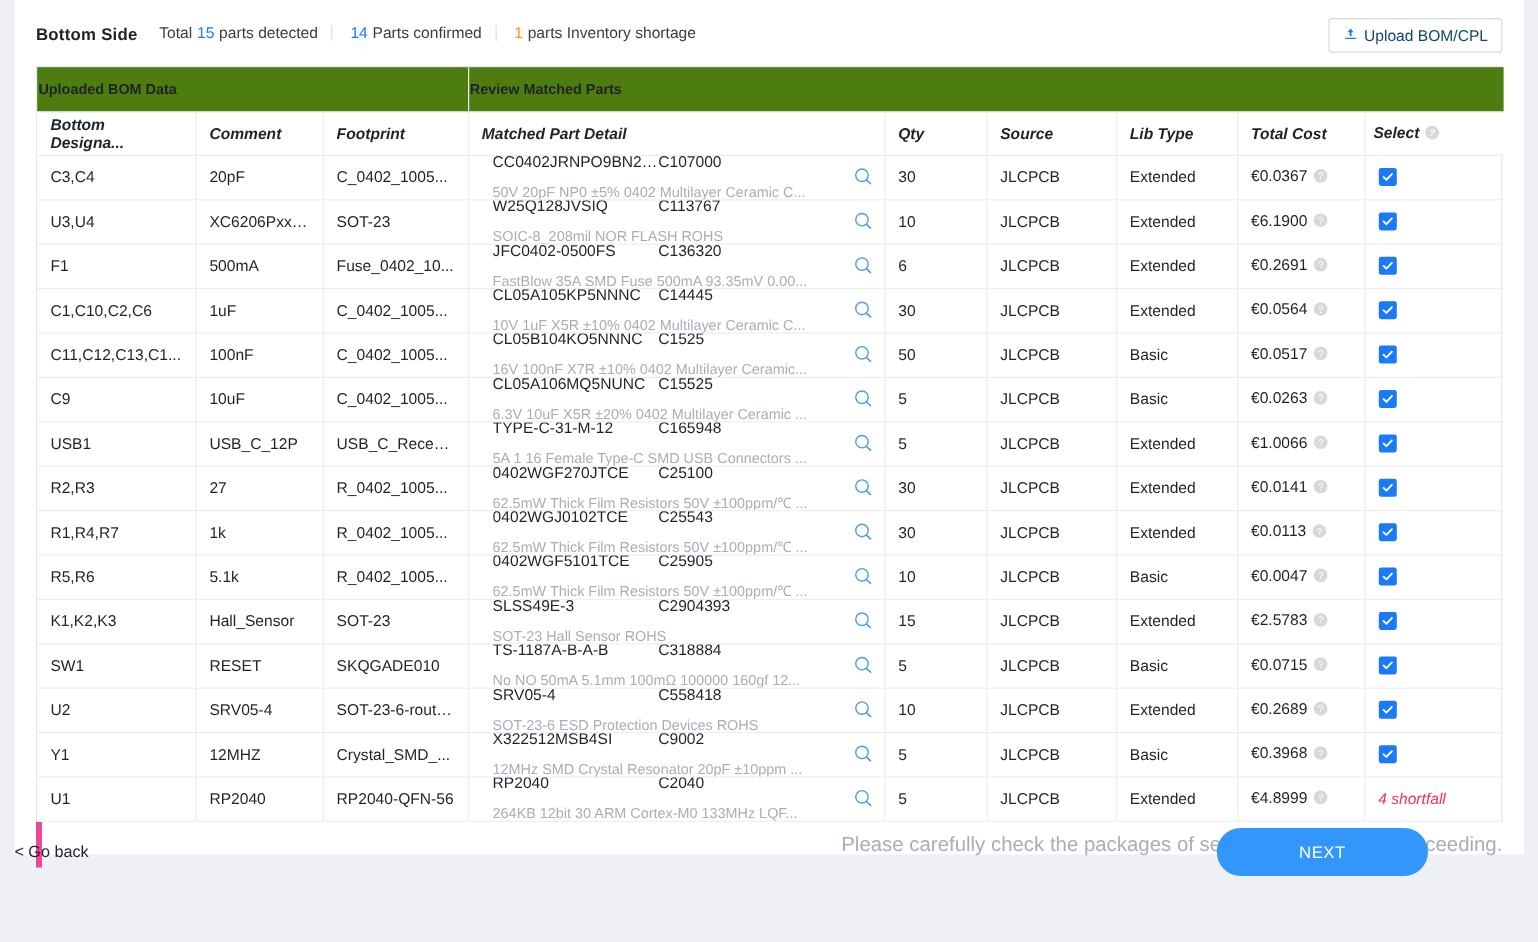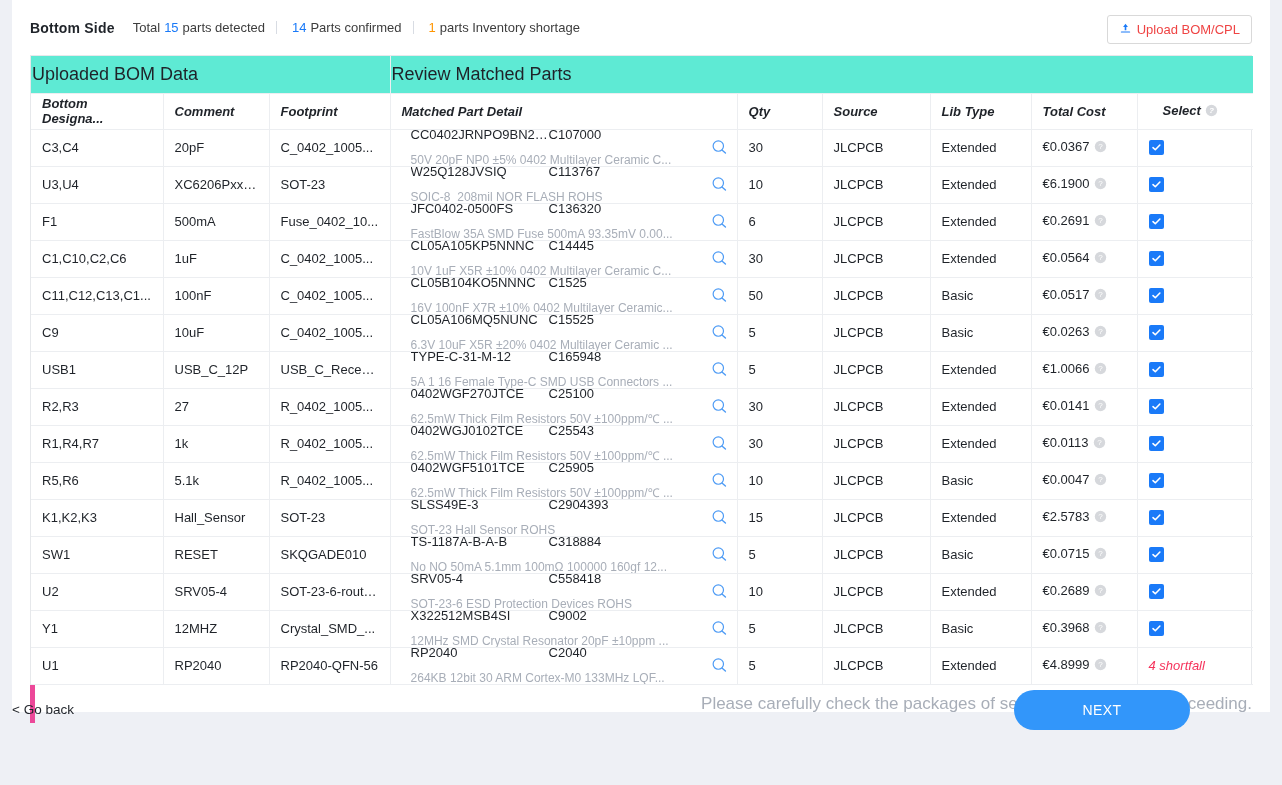--- a/index.html
+++ b/index.html
@@ -69,21 +69,21 @@
     height: 29px;
     box-sizing: border-box;
     display: inline-flex;
     align-items: center;
     gap: 5px;
     padding: 0 11px;
     border: 1px solid #d9d9d9;
     border-radius: 3px;
     background: #fff;
     font-size: 13px;
-    color: #ef4444;
+    color: #0c4a6e;
     cursor: pointer;
     white-space: nowrap;
   }
   .upload-btn .upl-icon { display: block; }
 
   
   .table-wrap {
     margin: 0 18px;
     border: 1px solid #e6e8eb;
     border-bottom: none;
@@ -96,38 +96,38 @@
   }
   table.bom th, table.bom td {
     border-right: 1px solid #eceef1;
     border-bottom: 1px solid #eceef1;
     text-align: left;
     box-sizing: border-box;
   }
   table.bom th:last-child, table.bom td:last-child { border-right: none; }
 
   .grouphead th {
-    background: #5eead4;
+    background: #4d7c0f;
     height: 37px;
-    font-weight: normal;
-    font-size: 18px;
+    font-weight: bold;
+    font-size: 12px;
     color: #1f2329;
     text-align: center;
     border-bottom: 1px solid #eceef1;
   }
   .colhead th {
     height: 36px;
     font-weight: bold;
     font-size: 13px;
     color: #1f2329;
     padding: 0 11px;
     background: #fff;
     font-style: italic;
   }
-  .colhead th.c-select { padding-left: 25px; }
+  .colhead th.c-select { padding-left: 7px; }
   .help-dot {
     display: inline-block;
     vertical-align: -2px;
     margin-left: 4px;
   }
 
   tbody td {
     height: 36px;
     padding: 0 11px;
     font-size: 13px;

